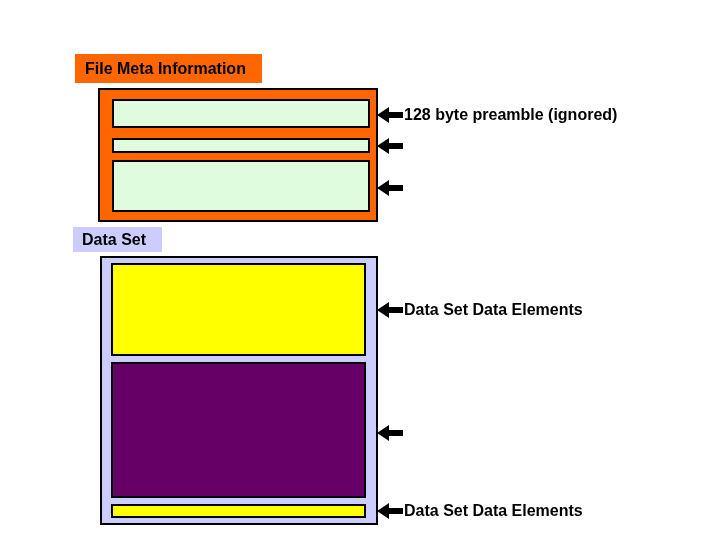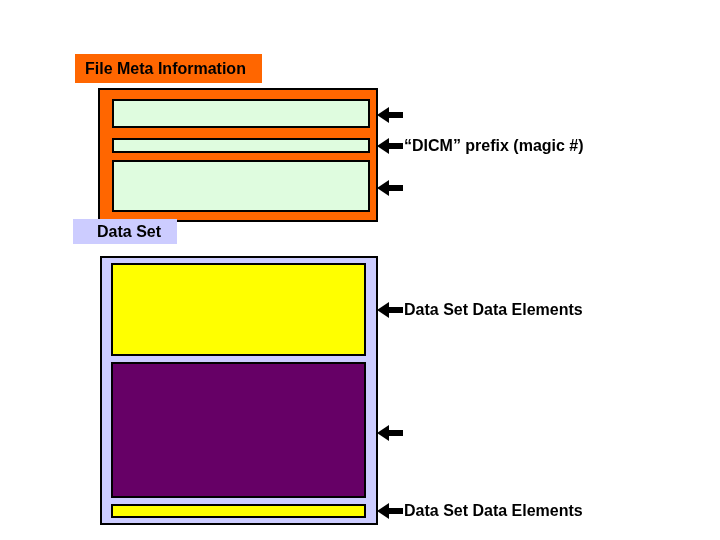--- a/index.html
+++ b/index.html
@@ -26,23 +26,23 @@
     font-size: 16px;
     color: var(--c-text, #000000);
   }
   .title-meta {
     left: 75px; top: 54px;
     width: 177px; height: 29px;
     padding-left: 10px;
     background: var(--c-orange, #FF6600);
   }
   .title-dataset {
-    left: 73px; top: 219px;
+    left: 73px; top: 227px;
     width: 80px; height: 25px;
-    padding-left: 24px;
+    padding-left: 9px;
     background: var(--c-lavender, #CCCCFF);
   }
   .meta-box {
     position: absolute;
     left: 98px; top: 88px;
     width: 280px; height: 134px;
     background: var(--c-orange, #FF6600);
     border: 2px solid #000;
     box-sizing: border-box;
   }
@@ -127,21 +127,21 @@
     <svg width="26" height="16" viewBox="0 0 26 16">
         <polygon points="0,8 12,0 12,5 26,5 26,11 12,11 12,16" fill="#000"></polygon>
       </svg>
   </div>
   <div class="arrow arrow-3">
     <svg width="26" height="16" viewBox="0 0 26 16">
         <polygon points="0,8 12,0 12,5 26,5 26,11 12,11 12,16" fill="#000"></polygon>
       </svg>
   </div>
 
-  <div class="ann ann-2">“DICM” prefix (magic #)</div>
+  <div class="ann ann-1">128 byte preamble (ignored)</div>
 
   <div class="section-label title-dataset">Data Set</div>
 
   <div class="dataset-box">
     <div class="block block-ds-top"></div>
     <div class="block block-pixel"></div>
     <div class="block block-ds-bottom"></div>
   </div>
 
   <div class="arrow arrow-4">

